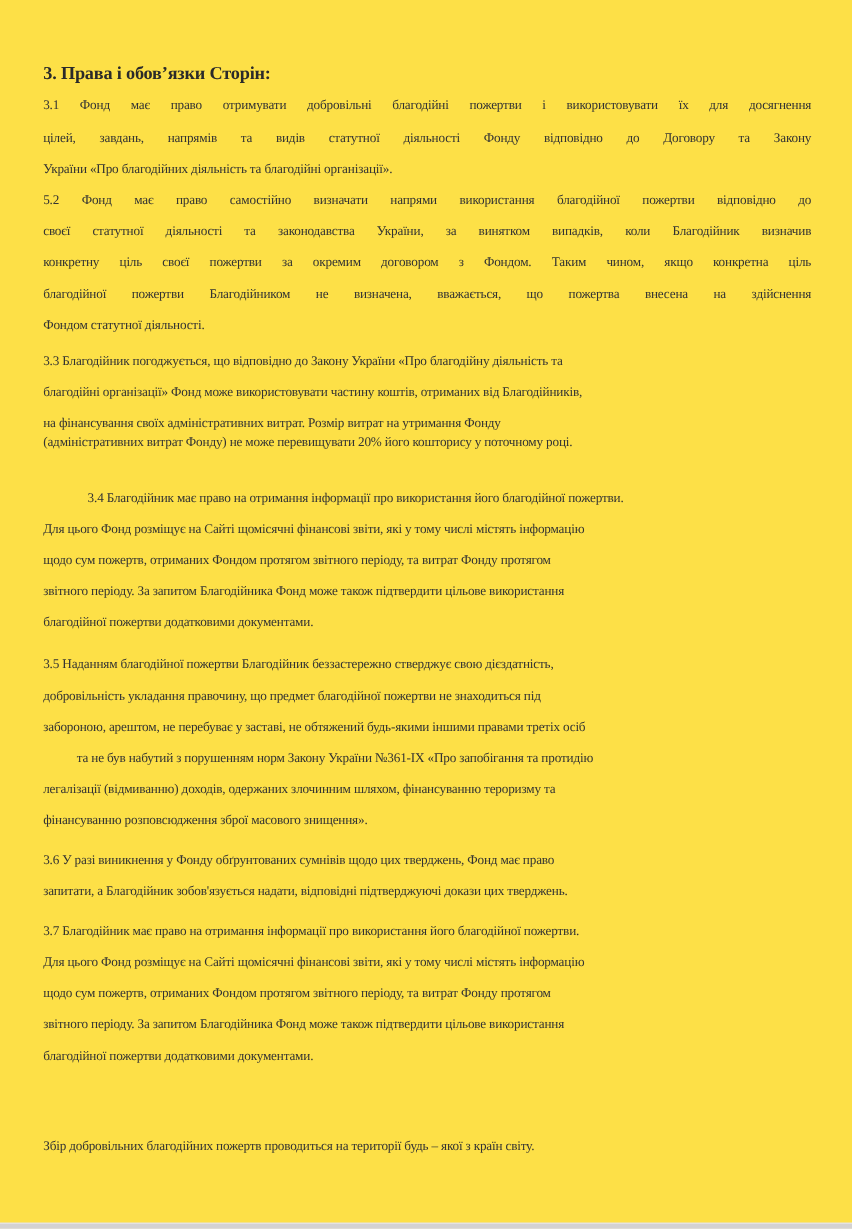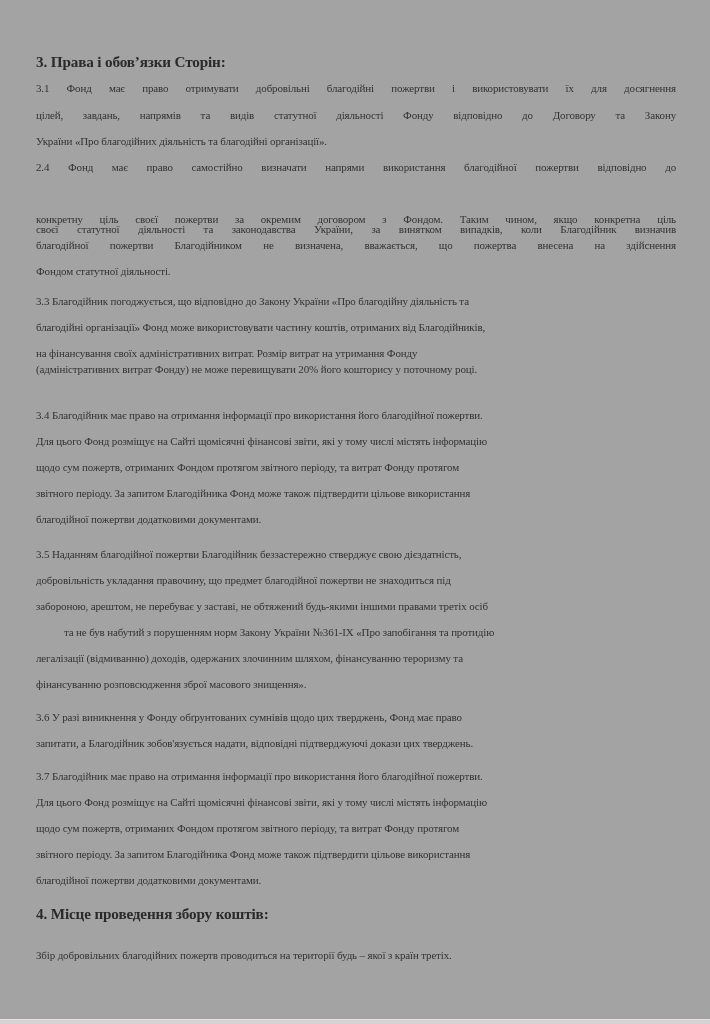--- a/index.html
+++ b/index.html
@@ -10,21 +10,21 @@
       position: relative;
       overflow: hidden;
       font-family: "Liberation Serif", "DejaVu Serif", serif;
       color: #333333;
     }
     .page {
       position: absolute;
       left: 0; top: 0;
       width: 710px;
       height: 1019px;
-      background: #a3a3a3;
+      background: #fde047;
     }
     .line {
       position: absolute;
       left: 36px;
       font-size: 11px;
       line-height: 18px;
       white-space: nowrap;
       letter-spacing: -0.15px;
     }
     .justify {
@@ -55,36 +55,36 @@
 
   <div class="line heading" style="top:53px;">3. Права і обов’язки Сторін:</div>
 
   <div>
     <div class="line justify" style="top:79px;">3.1 Фонд має право отримувати добровільні благодійні пожертви і використовувати їх для досягнення</div>
     <div class="line justify" style="top:106px;">цілей, завдань, напрямів та видів статутної діяльності Фонду відповідно до Договору та Закону</div>
     <div class="line" style="top:132px;">України «Про благодійних діяльність та благодійні організації».</div>
   </div>
 
   <div>
-    <div class="line justify" style="top:158px;">2.4  Фонд має право самостійно визначати напрями використання благодійної пожертви відповідно до</div>
-    <div class="line justify" style="top:184px;margin-top:36px;">своєї статутної діяльності та законодавства України, за винятком випадків, коли Благодійник визначив</div>
+    <div class="line justify" style="top:158px;">5.2  Фонд має право самостійно визначати напрями використання благодійної пожертви відповідно до</div>
+    <div class="line justify" style="top:184px;">своєї статутної діяльності та законодавства України, за винятком випадків, коли Благодійник визначив</div>
     <div class="line justify" style="top:210px;">конкретну ціль своєї пожертви за окремим договором з Фондом. Таким чином, якщо конкретна ціль</div>
     <div class="line justify" style="top:236px;">благодійної пожертви Благодійником не визначена, вважається, що пожертва внесена на здійснення</div>
     <div class="line" style="top:262px;">Фондом статутної діяльності.</div>
   </div>
 
   <div>
     <div class="line" style="top:292px;">3.3 Благодійник погоджується, що відповідно до Закону України «Про благодійну діяльність та</div>
     <div class="line" style="top:318px;">благодійні організації» Фонд може використовувати частину коштів, отриманих від Благодійників,</div>
     <div class="line" style="top:344px;">на фінансування своїх адміністративних витрат. Розмір витрат на утримання Фонду</div>
     <div class="line" style="top:360px;">(адміністративних витрат Фонду) не може перевищувати 20% його кошторису у поточному році.</div>
   </div>
 
   <div>
-    <div class="line" style="top:406px;">3.4 Благодійник має право на отримання інформації про використання його благодійної пожертви.</div>
+    <div class="line" style="top:406px;margin-left:37px;">3.4 Благодійник має право на отримання інформації про використання його благодійної пожертви.</div>
     <div class="line" style="top:432px;">Для цього Фонд розміщує на Сайті щомісячні фінансові звіти, які у тому числі містять інформацію</div>
     <div class="line" style="top:458px;">щодо сум пожертв, отриманих Фондом протягом звітного періоду, та витрат Фонду протягом</div>
     <div class="line" style="top:484px;">звітного періоду. За запитом Благодійника Фонд може також підтвердити цільове використання</div>
     <div class="line" style="top:510px;">благодійної пожертви додатковими документами.</div>
   </div>
 
   <div>
     <div class="line" style="top:545px;text-align:center;">3.5 Наданням благодійної пожертви Благодійник беззастережно стверджує свою дієздатність,</div>
     <div class="line" style="top:571px;">добровільність укладання правочину,  що предмет благодійної пожертви не знаходиться під</div>
     <div class="line" style="top:597px;">забороною, арештом, не перебуває у заставі, не обтяжений будь-якими іншими правами третіх осіб</div>
@@ -99,20 +99,19 @@
   </div>
 
   <div>
     <div class="line" style="top:767px;">3.7 Благодійник має право на отримання інформації про використання його благодійної пожертви.</div>
     <div class="line" style="top:793px;">Для цього Фонд розміщує на Сайті щомісячні фінансові звіти, які у тому числі містять інформацію</div>
     <div class="line" style="top:819px;">щодо сум пожертв, отриманих Фондом протягом звітного періоду, та  витрат Фонду протягом</div>
     <div class="line" style="top:845px;">звітного періоду. За запитом Благодійника Фонд може також підтвердити цільове використання</div>
     <div class="line" style="top:871px;">благодійної пожертви додатковими документами.</div>
   </div>
 
-  <div class="line heading" style="top:905px;">4. Місце проведення збору коштів:</div>
 
   <div>
-    <div class="line" style="top:946px;">Збір добровільних благодійних пожертв проводиться на території будь – якої з країн третіх.</div>
+    <div class="line" style="top:946px;">Збір добровільних благодійних пожертв проводиться на території будь – якої з країн світу.</div>
   </div>
 </div>
 
 <div class="bottom-bar"></div>
 
 </body></html>

